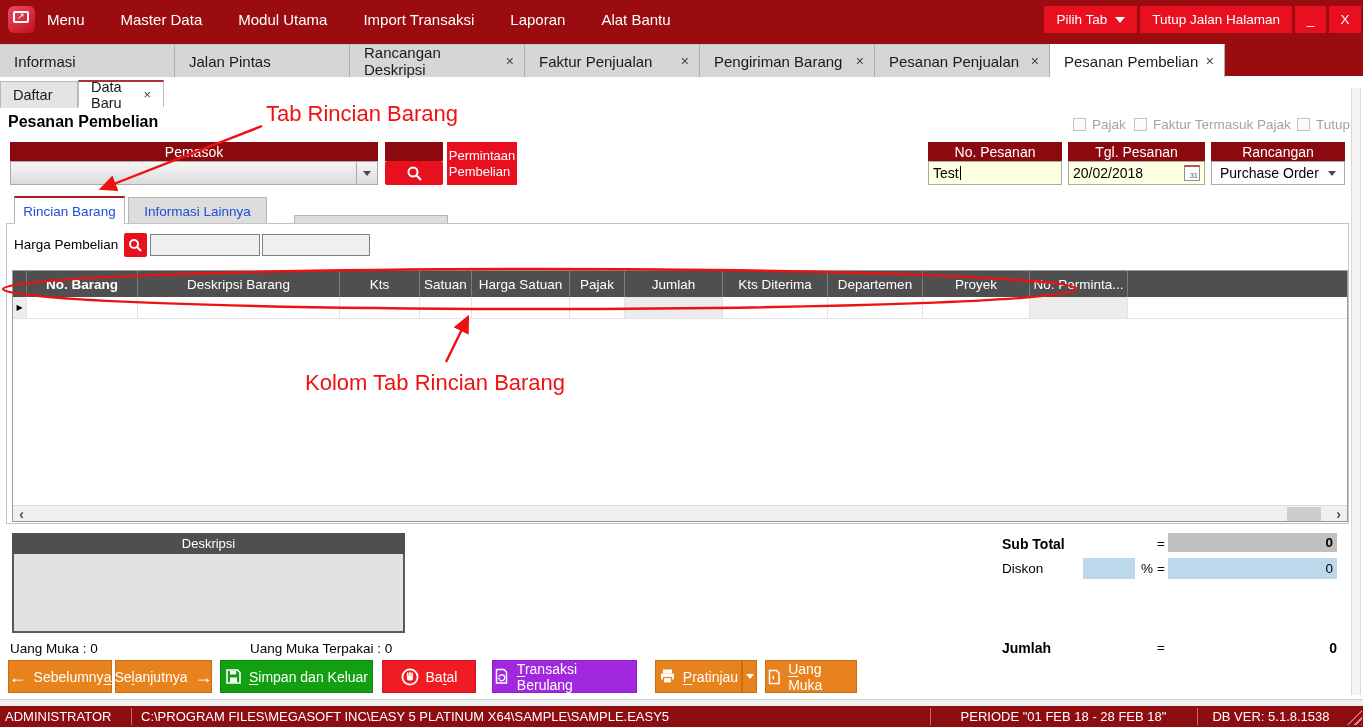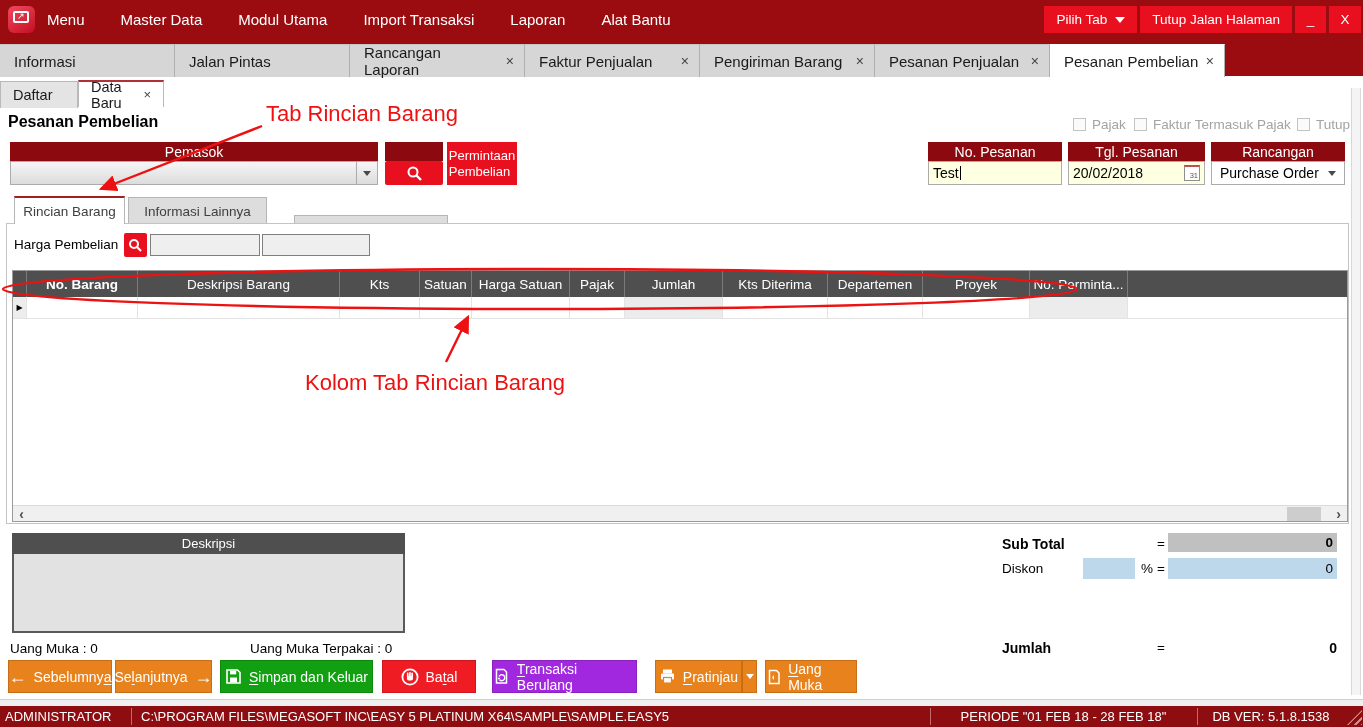--- a/index.html
+++ b/index.html
@@ -41,21 +41,21 @@
   .combo .dd{margin-left:auto;width:21px;height:100%;border-left:1px solid #ABABAB;display:flex;align-items:center;justify-content:center;}
   .tri-d{width:0;height:0;border-left:4px solid transparent;border-right:4px solid transparent;border-top:5px solid #4A4A4A;}
   .yellowinput{background:#FFFFE1;border:1px solid #ABABAB;font-size:14px;color:#000;display:flex;align-items:center;padding:0 4px;}
   .caret{display:inline-block;width:1px;height:14px;background:#000;margin-left:1px;}
   .whitecombo{background:#fff;border:1px solid #ABABAB;font-size:14px;display:flex;align-items:center;padding:0 8px;}
   .searchbtn{background:#E8101E;display:flex;align-items:center;justify-content:center;border-radius:2px;}
   .pbtn{background:#E8101E;color:#fff;font-size:13px;line-height:16px;display:flex;align-items:center;justify-content:center;text-align:left;padding:0 6px;}
   .cal{width:16px;height:16px;background:#fff;border:1px solid #8F8F8F;border-top:2px solid #C05050;margin-left:auto;display:flex;align-items:flex-end;justify-content:flex-end;font-size:7.5px;color:#555;padding:0 1px 0 0;}
 
   
-  .dtab{position:absolute;height:27px;display:flex;align-items:center;justify-content:center;font-size:13.5px;color:#404040;}
+  .dtab{position:absolute;height:27px;display:flex;align-items:center;justify-content:center;font-size:13.5px;color:#1d4ed8;}
   .dtab.inactive{background:#DDDDDD;border:1px solid #B5B5B5;border-bottom:none;}
   .dtab.active{background:#fff;border:1px solid #B5B5B5;border-bottom:none;border-top:2px solid #A51E22;z-index:3;}
 
   .panel{border:1px solid #C4C4C4;background:#fff;}
   .graysm{background:#EFEFEF;border:1px solid #7F7F7F;}
 
   
   .grid{border:1px solid #9A9A9A;background:#fff;overflow:hidden;}
   .ghrow{display:flex;height:26px;background:#4F4F4F;}
   .gh{color:#fff;font-size:13.5px;display:flex;align-items:center;justify-content:center;border-right:1px solid #7B7B7B;white-space:nowrap;overflow:hidden;flex:none;}
@@ -127,21 +127,21 @@
   </div>
 
   <div class="ab pagetabs">
     <div class="ptab" style="left:0;">
       <span>Informasi</span>
     </div>
     <div class="ptab" style="left:175px;">
       <span>Jalan Pintas</span>
     </div>
     <div class="ptab" style="left:350px;">
-      <span>Rancangan Laporan</span>
+      <span>Rancangan Deskripsi</span>
       <span class="x">×</span>
     </div>
     <div class="ptab" style="left:525px;">
       <span>Faktur Penjualan</span>
       <span class="x">×</span>
     </div>
     <div class="ptab" style="left:700px;">
       <span>Pengiriman Barang</span>
       <span class="x">×</span>
     </div>

